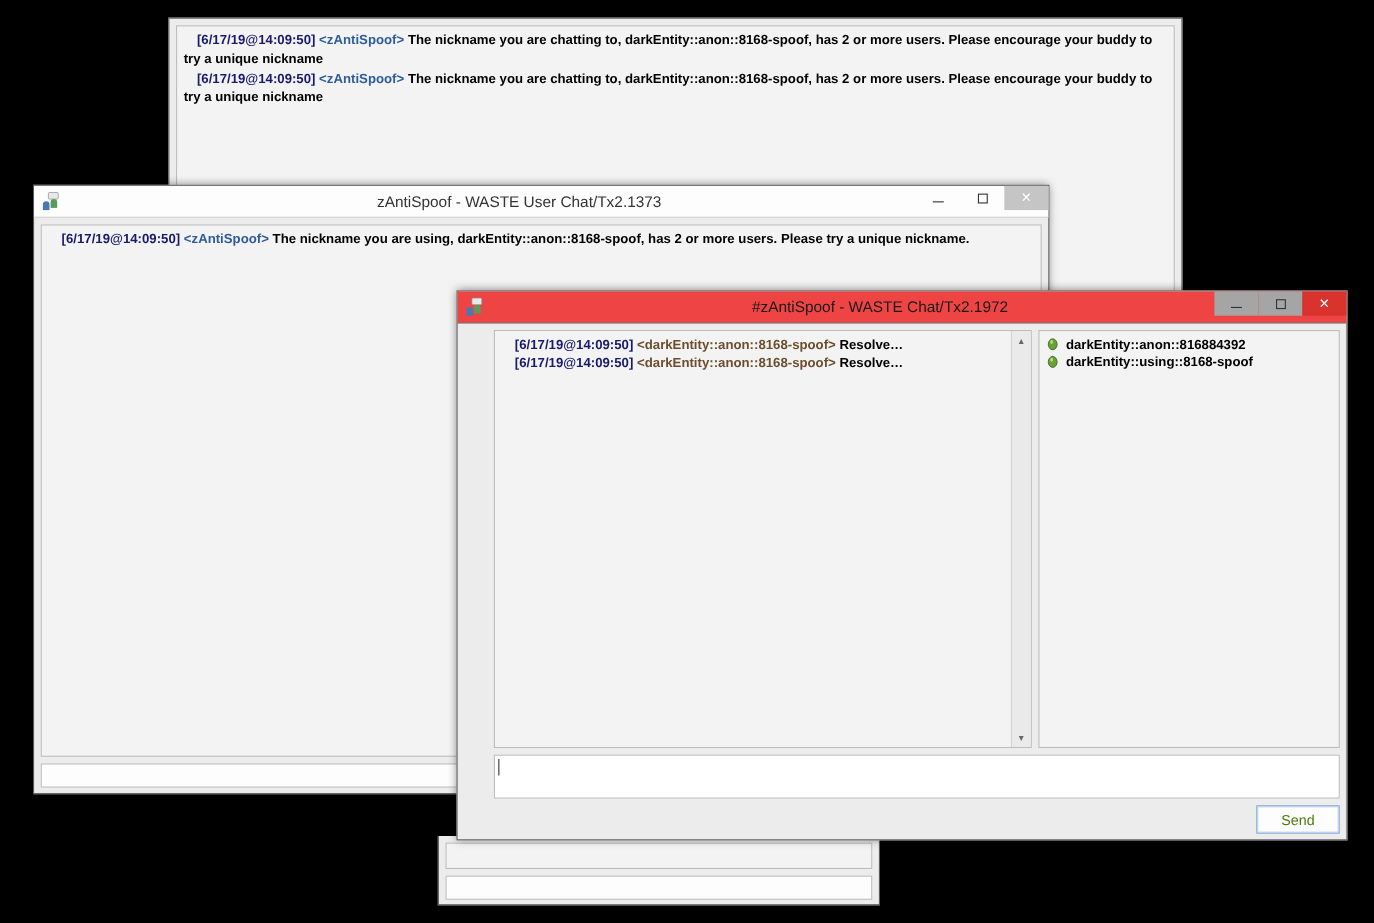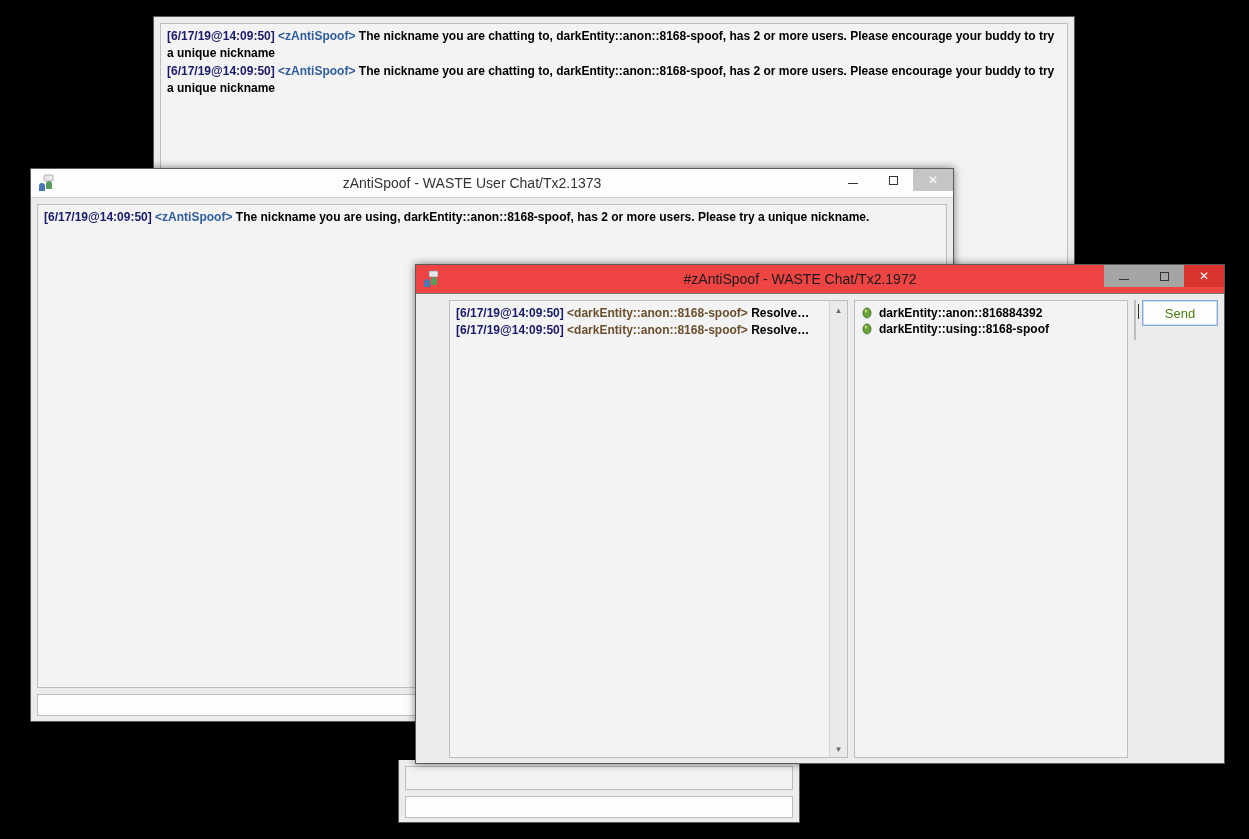--- a/index.html
+++ b/index.html
@@ -86,21 +86,21 @@
     background:#f3f3f3;
     border:1px solid #bdbdbd;
     padding:4px 6px;
     font-family: Verdana, Arial, sans-serif;
     font-size:12px;
     color:#000;
     font-weight:600;
     line-height:1.45;
     overflow:hidden;
   }
-  .ts { color:#1a1a6a; font-weight:600;}
+  .ts { color:#1a1a6a; font-weight:600;margin-left:12px;}
   .nick { color:#2f5d9b; font-weight:600;}
   .nick2 { color:#6a4e2e; font-weight:600;}
   .inputline {
     border:1px solid #bdbdbd;
     background:#fdfdfd;
     height:20px;
   }
   .inputline2 {
     border:1px solid #bdbdbd;
     background:#fff;
@@ -230,21 +230,21 @@
           <use href="#app-icon"></use>
         </svg>
     </span>
     <span class="title">#zAntiSpoof - WASTE Chat/Tx2.1972</span>
     <div class="ctrls">
       <div class="ctrl min" style="background:#a5a5a5"></div>
       <div class="ctrl max" style="background:#a5a5a5"></div>
       <div class="ctrl close active"></div>
     </div>
   </div>
-  <div class="body" style="height:calc(100% - 40px); display:flex; gap:6px;padding-left:33px;">
+  <div class="body" style="height:calc(100% - 40px); display:flex; flex-direction:column; gap:6px;padding-left:33px;">
     <div style="display:flex; gap:6px; flex:1; min-height:0;">
 
       <div style="flex:1; display:flex; border:1px solid #bdbdbd;">
         <div class="msgbox" style="border:none; flex:1;">
           <div>
             <span class="ts">[6/17/19@14:09:50]</span>
             <span class="nick2">&lt;darkEntity::anon::8168-spoof&gt;</span>
             <span>Resolve…</span>
           </div>
           <div>

